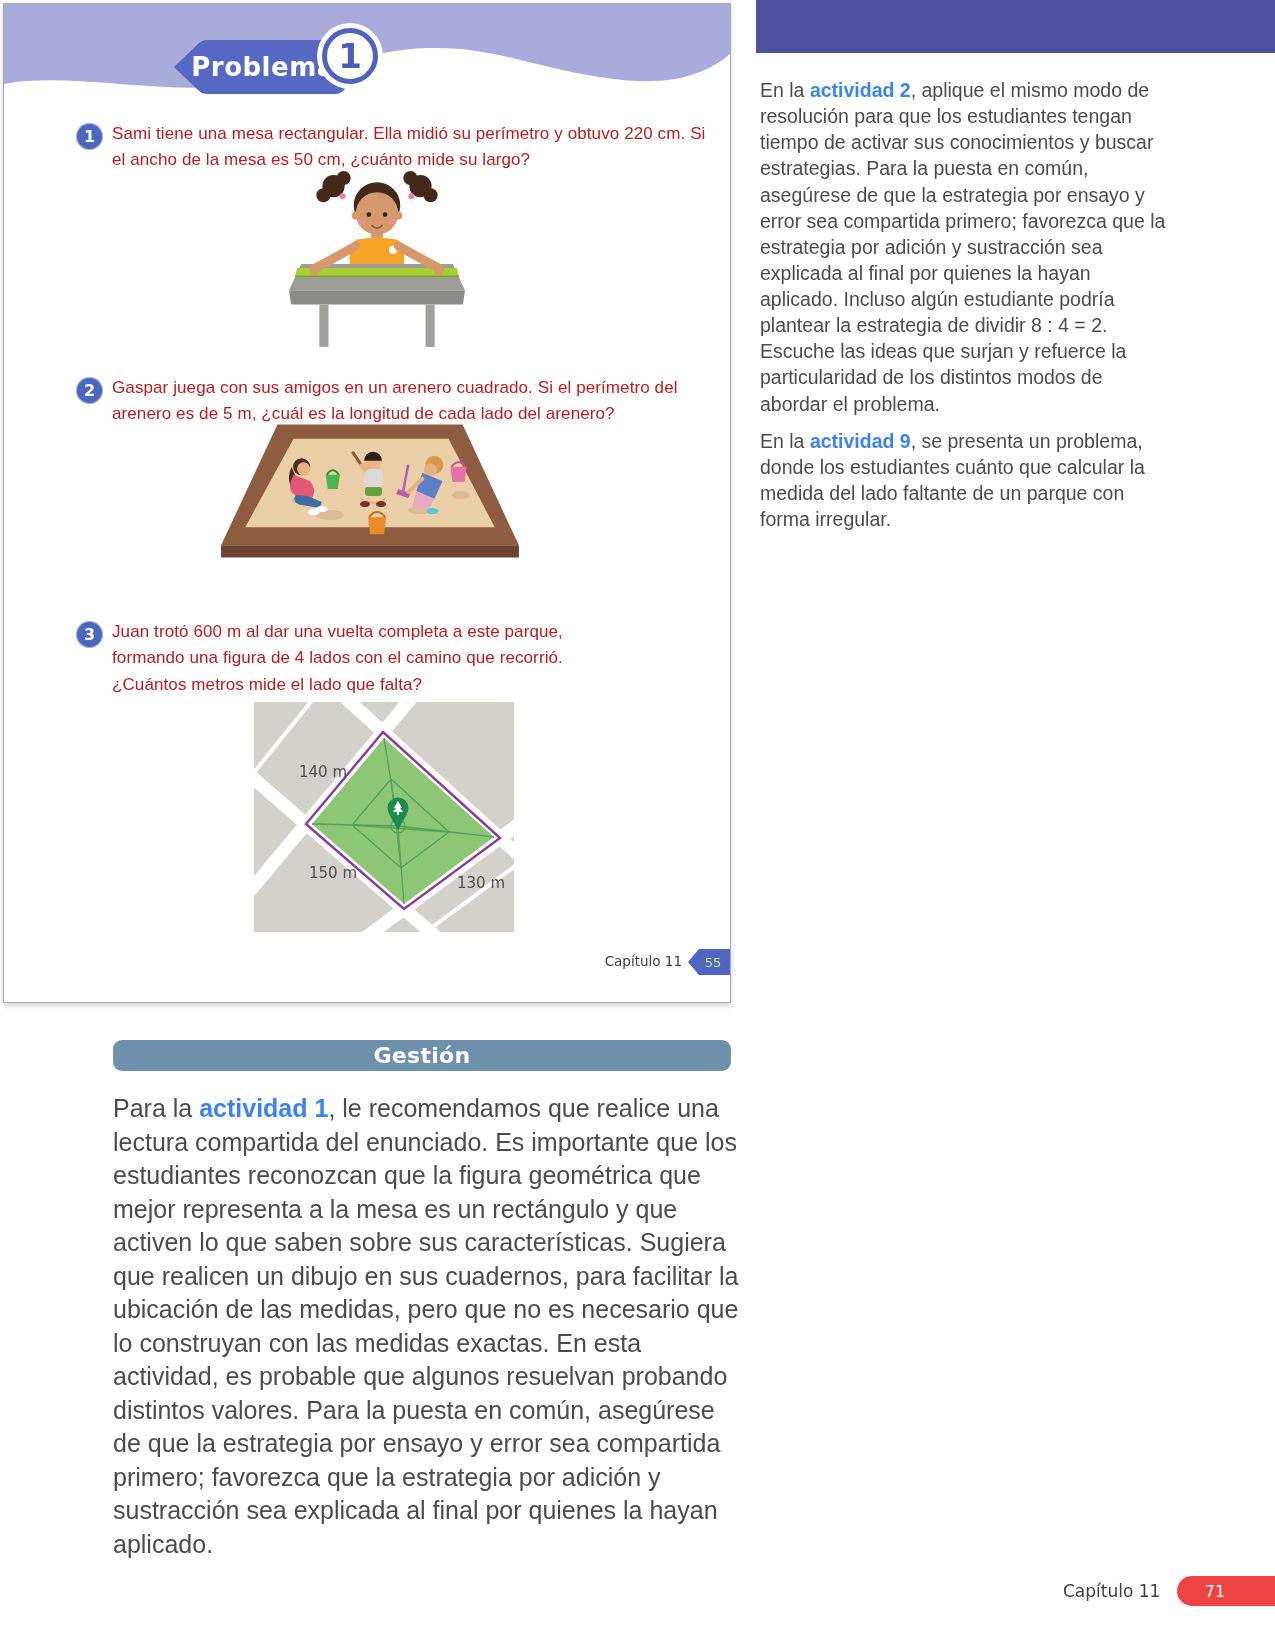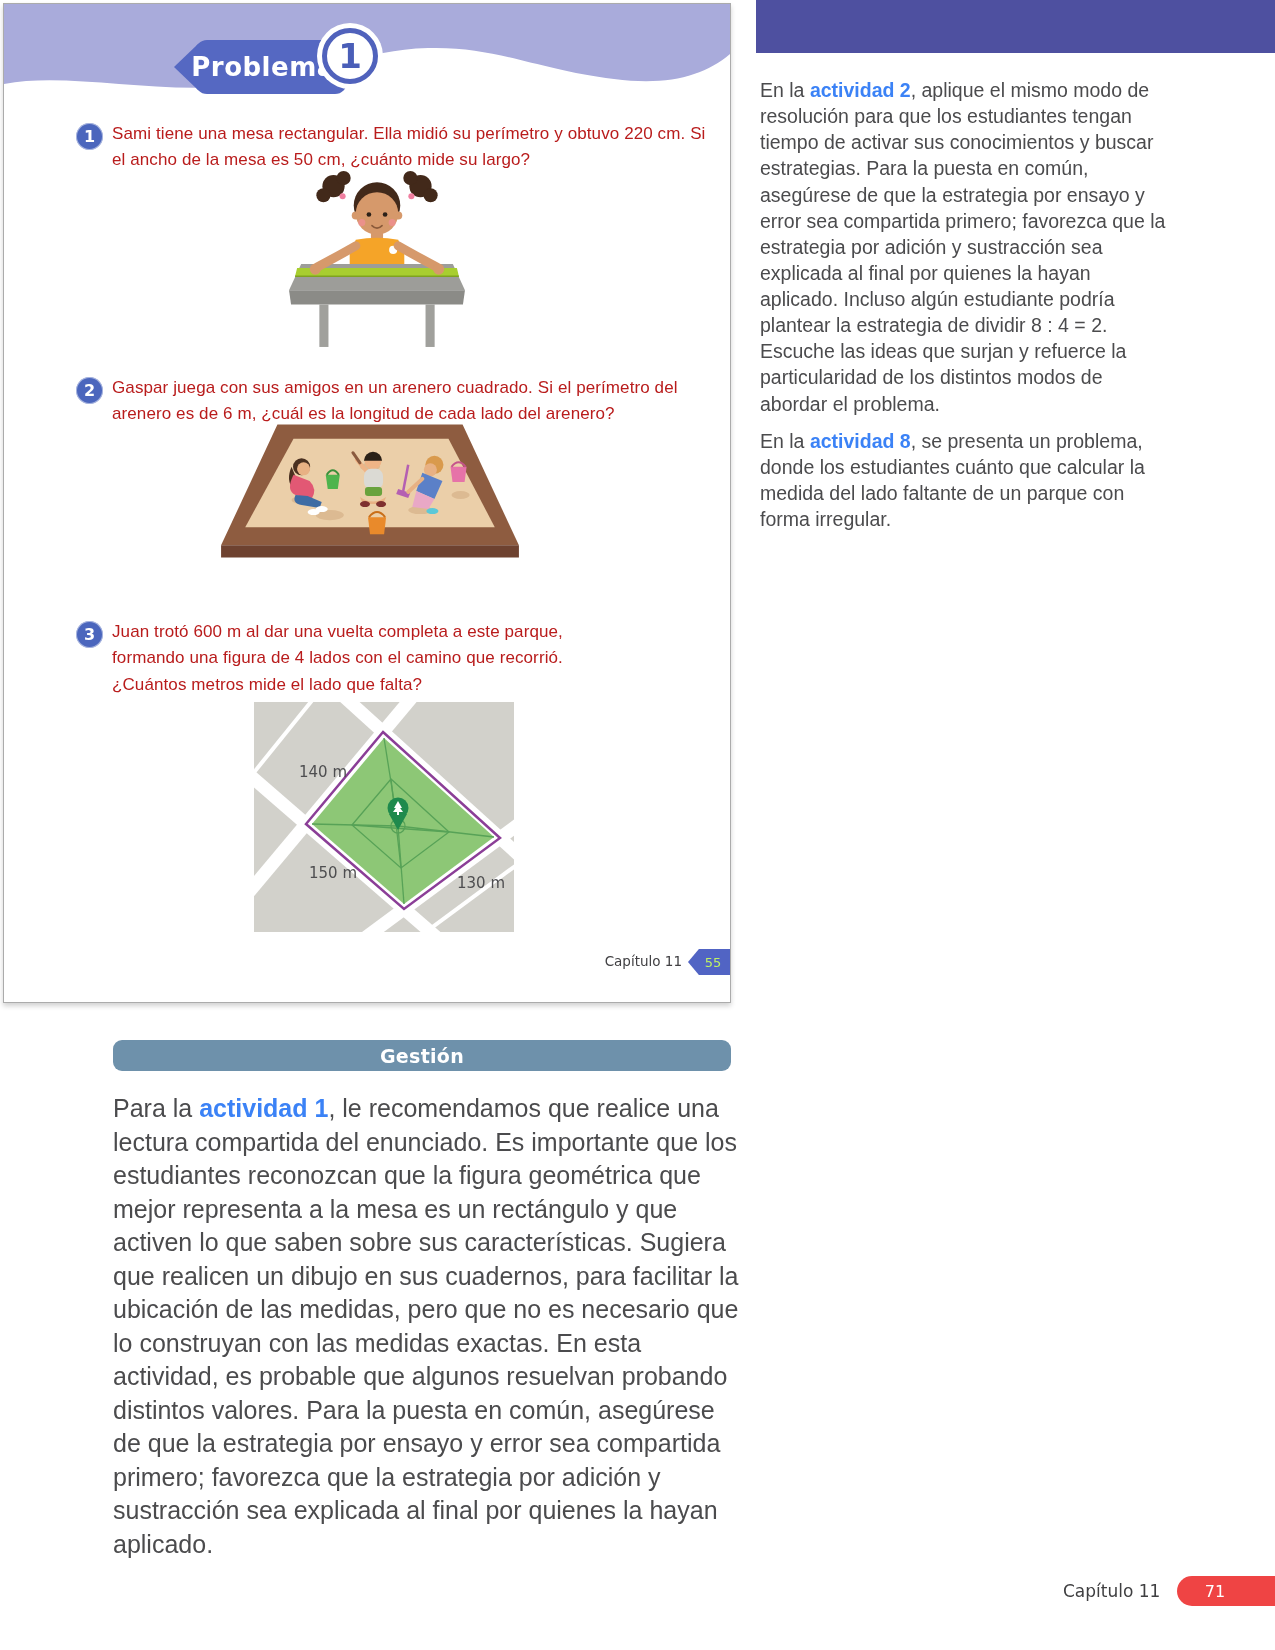--- a/index.html
+++ b/index.html
@@ -41,21 +41,21 @@
   .chapter55 { position:absolute; right:48px; top:949px; font-size:13.5px; color:#414043;
     font-family:"DejaVu Sans", sans-serif; }
   .badge55 { position:absolute; right:0; top:945px; width:42px; height:26px; background:#5164C4;
     clip-path:polygon(0 50%, 26% 0, 100% 0, 100% 100%, 26% 100%);
     display:flex; align-items:center; justify-content:center; padding-left:8px;
     color:#bef264; font-size:13px; font-family:"DejaVu Sans", sans-serif; }
 
   
   .gestion-bar { position:absolute; left:113px; top:1040px; width:618px; height:31px; background:#6E91AB;
     border-radius:9px; display:flex; align-items:center; justify-content:center; }
-  .gestion-bar span { color:#ffffff; font-weight:bold; font-size:19px; letter-spacing:0.3px;
+  .gestion-bar span { color:#ffffff; font-weight:bold; font-size:22px; letter-spacing:0.3px;
     font-family:"DejaVu Sans", sans-serif; }
   .gestion-text { position:absolute; left:113px; top:1092px; width:636px; font-size:25px;
     line-height:1.34; color:#4B4B4D; }
 
   
   .right-col { position:absolute; left:760px; top:77px; width:408px; font-size:19.5px;
     line-height:1.34; color:#4B4B4D; }
   .right-col p { margin-bottom:11px; }
   .right-col b, .gestion-text b { color:#3b82f6; }
 
@@ -115,21 +115,21 @@
       <polygon points="18,120 192,120 190,134 20,134" fill="#8B8B87"></polygon>
       <rect x="48" y="134" width="9" height="42" fill="#A0A09C"></rect>
       <rect x="153" y="134" width="9" height="42" fill="#A0A09C"></rect>
       <path d="M84,76 Q70,84 46,97" stroke="#D6996B" stroke-width="9" fill="none" stroke-linecap="round"></path>
       <path d="M126,76 Q140,84 164,97" stroke="#D6996B" stroke-width="9" fill="none" stroke-linecap="round"></path>
       <circle cx="44" cy="99" r="5.5" fill="#D6996B"></circle>
         <circle cx="166" cy="99" r="5.5" fill="#D6996B"></circle>
     </svg>
 
     <div class="pnum p2n">2</div>
-    <div class="ptext p2t">Gaspar juega con sus amigos en un arenero cuadrado. Si el perímetro del arenero es de 6 m, ¿cuál es la longitud de cada lado del arenero?</div>
+    <div class="ptext p2t">Gaspar juega con sus amigos en un arenero cuadrado. Si el perímetro del arenero es de 5 m, ¿cuál es la longitud de cada lado del arenero?</div>
 
     <svg class="illu2" viewBox="0 0 320 162">
       <polygon points="68,10 252,10 308,130 12,130" fill="#8E5C40"></polygon>
       <polygon points="12,130 308,130 308,142 12,142" fill="#6E4230"></polygon>
       <polygon points="84,24 238,24 284,112 36,112" fill="#EBCFA9"></polygon>
       <ellipse cx="120" cy="100" rx="14" ry="5" fill="#DCBA92"></ellipse>
         <ellipse cx="210" cy="95" rx="12" ry="4" fill="#DCBA92"></ellipse>
       <ellipse cx="92" cy="85" rx="10" ry="4" fill="#DCBA92"></ellipse>
         <ellipse cx="250" cy="80" rx="9" ry="4" fill="#DCBA92"></ellipse>
       <ellipse cx="160" cy="52" rx="10" ry="4" fill="#DCBA92"></ellipse>
@@ -204,19 +204,19 @@
     <div class="badge55">55</div>
   </div>
 
   <div class="gestion-bar">
     <span>Gestión</span>
   </div>
   <p class="gestion-text"><span>Para la </span><b>actividad 1</b><span>, le recomendamos que realice una lectura compartida del enunciado. Es importante que los estudiantes reconozcan que la figura geométrica que mejor representa a la mesa es un rectángulo y que activen lo que saben sobre sus características. Sugiera que realicen un dibujo en sus cuadernos, para facilitar la ubicación de las medidas, pero que no es necesario que lo construyan con las medidas exactas. En esta actividad, es probable que algunos resuelvan probando distintos valores. Para la puesta en común, asegúrese de que la estrategia por ensayo y error sea compartida primero; favorezca que la estrategia por adición y sustracción sea explicada al final por quienes la hayan aplicado.</span></p>
 
   <div class="right-col">
     <p><span>En la </span><b>actividad 2</b><span>, aplique el mismo modo de resolución para que los estudiantes tengan tiempo de activar sus conocimientos y buscar estrategias. Para la puesta en común, asegúrese de que la estrategia por ensayo y error sea compartida primero; favorezca que la estrategia por adición y sustracción sea explicada al final por quienes la hayan aplicado. Incluso algún estudiante podría plantear la estrategia de dividir 8 : 4 = 2. Escuche las ideas que surjan y refuerce la particularidad de los distintos modos de abordar el problema.</span></p>
-    <p><span>En la </span><b>actividad 8</b><span>, se presenta un problema, donde los estudiantes cuánto que calcular la medida del lado faltante de un parque  con forma irregular.</span></p>
+    <p><span>En la </span><b>actividad 9</b><span>, se presenta un problema, donde los estudiantes cuánto que calcular la medida del lado faltante de un parque  con forma irregular.</span></p>
   </div>
 
   <div class="footer-chapter">Capítulo 11</div>
   <div class="footer-pill">71</div>
 
 </div>
 
 </body></html>

